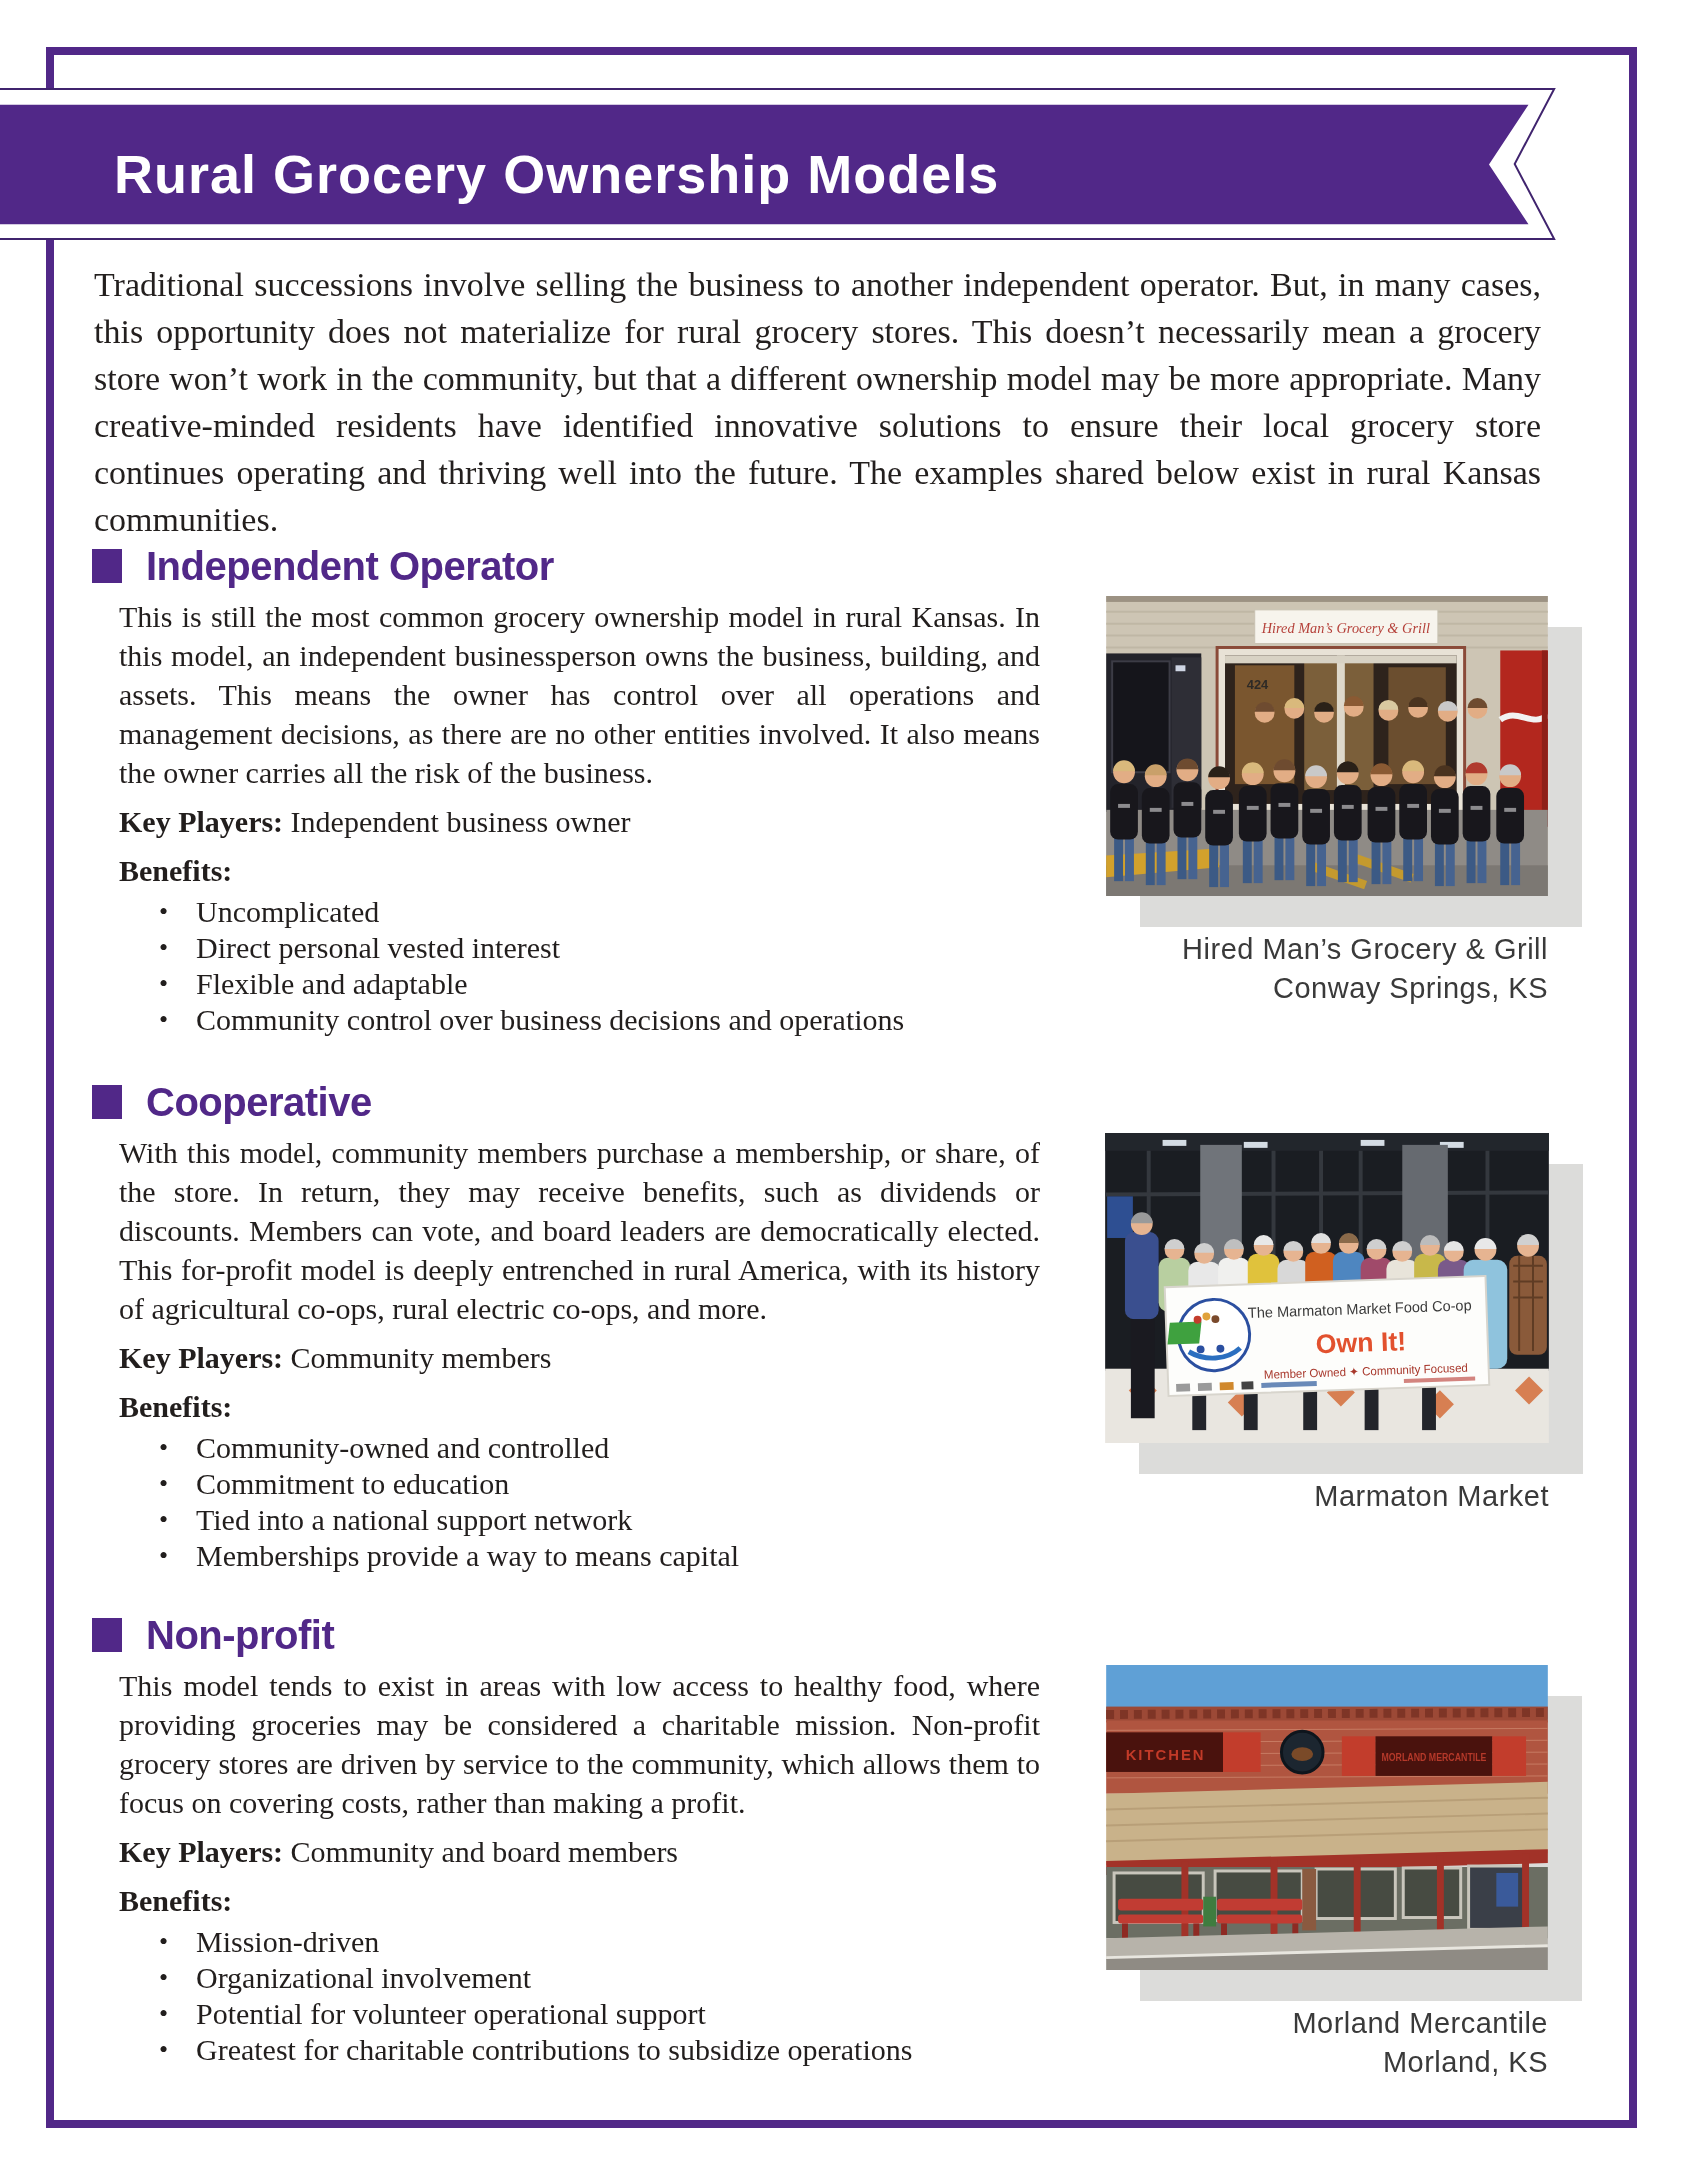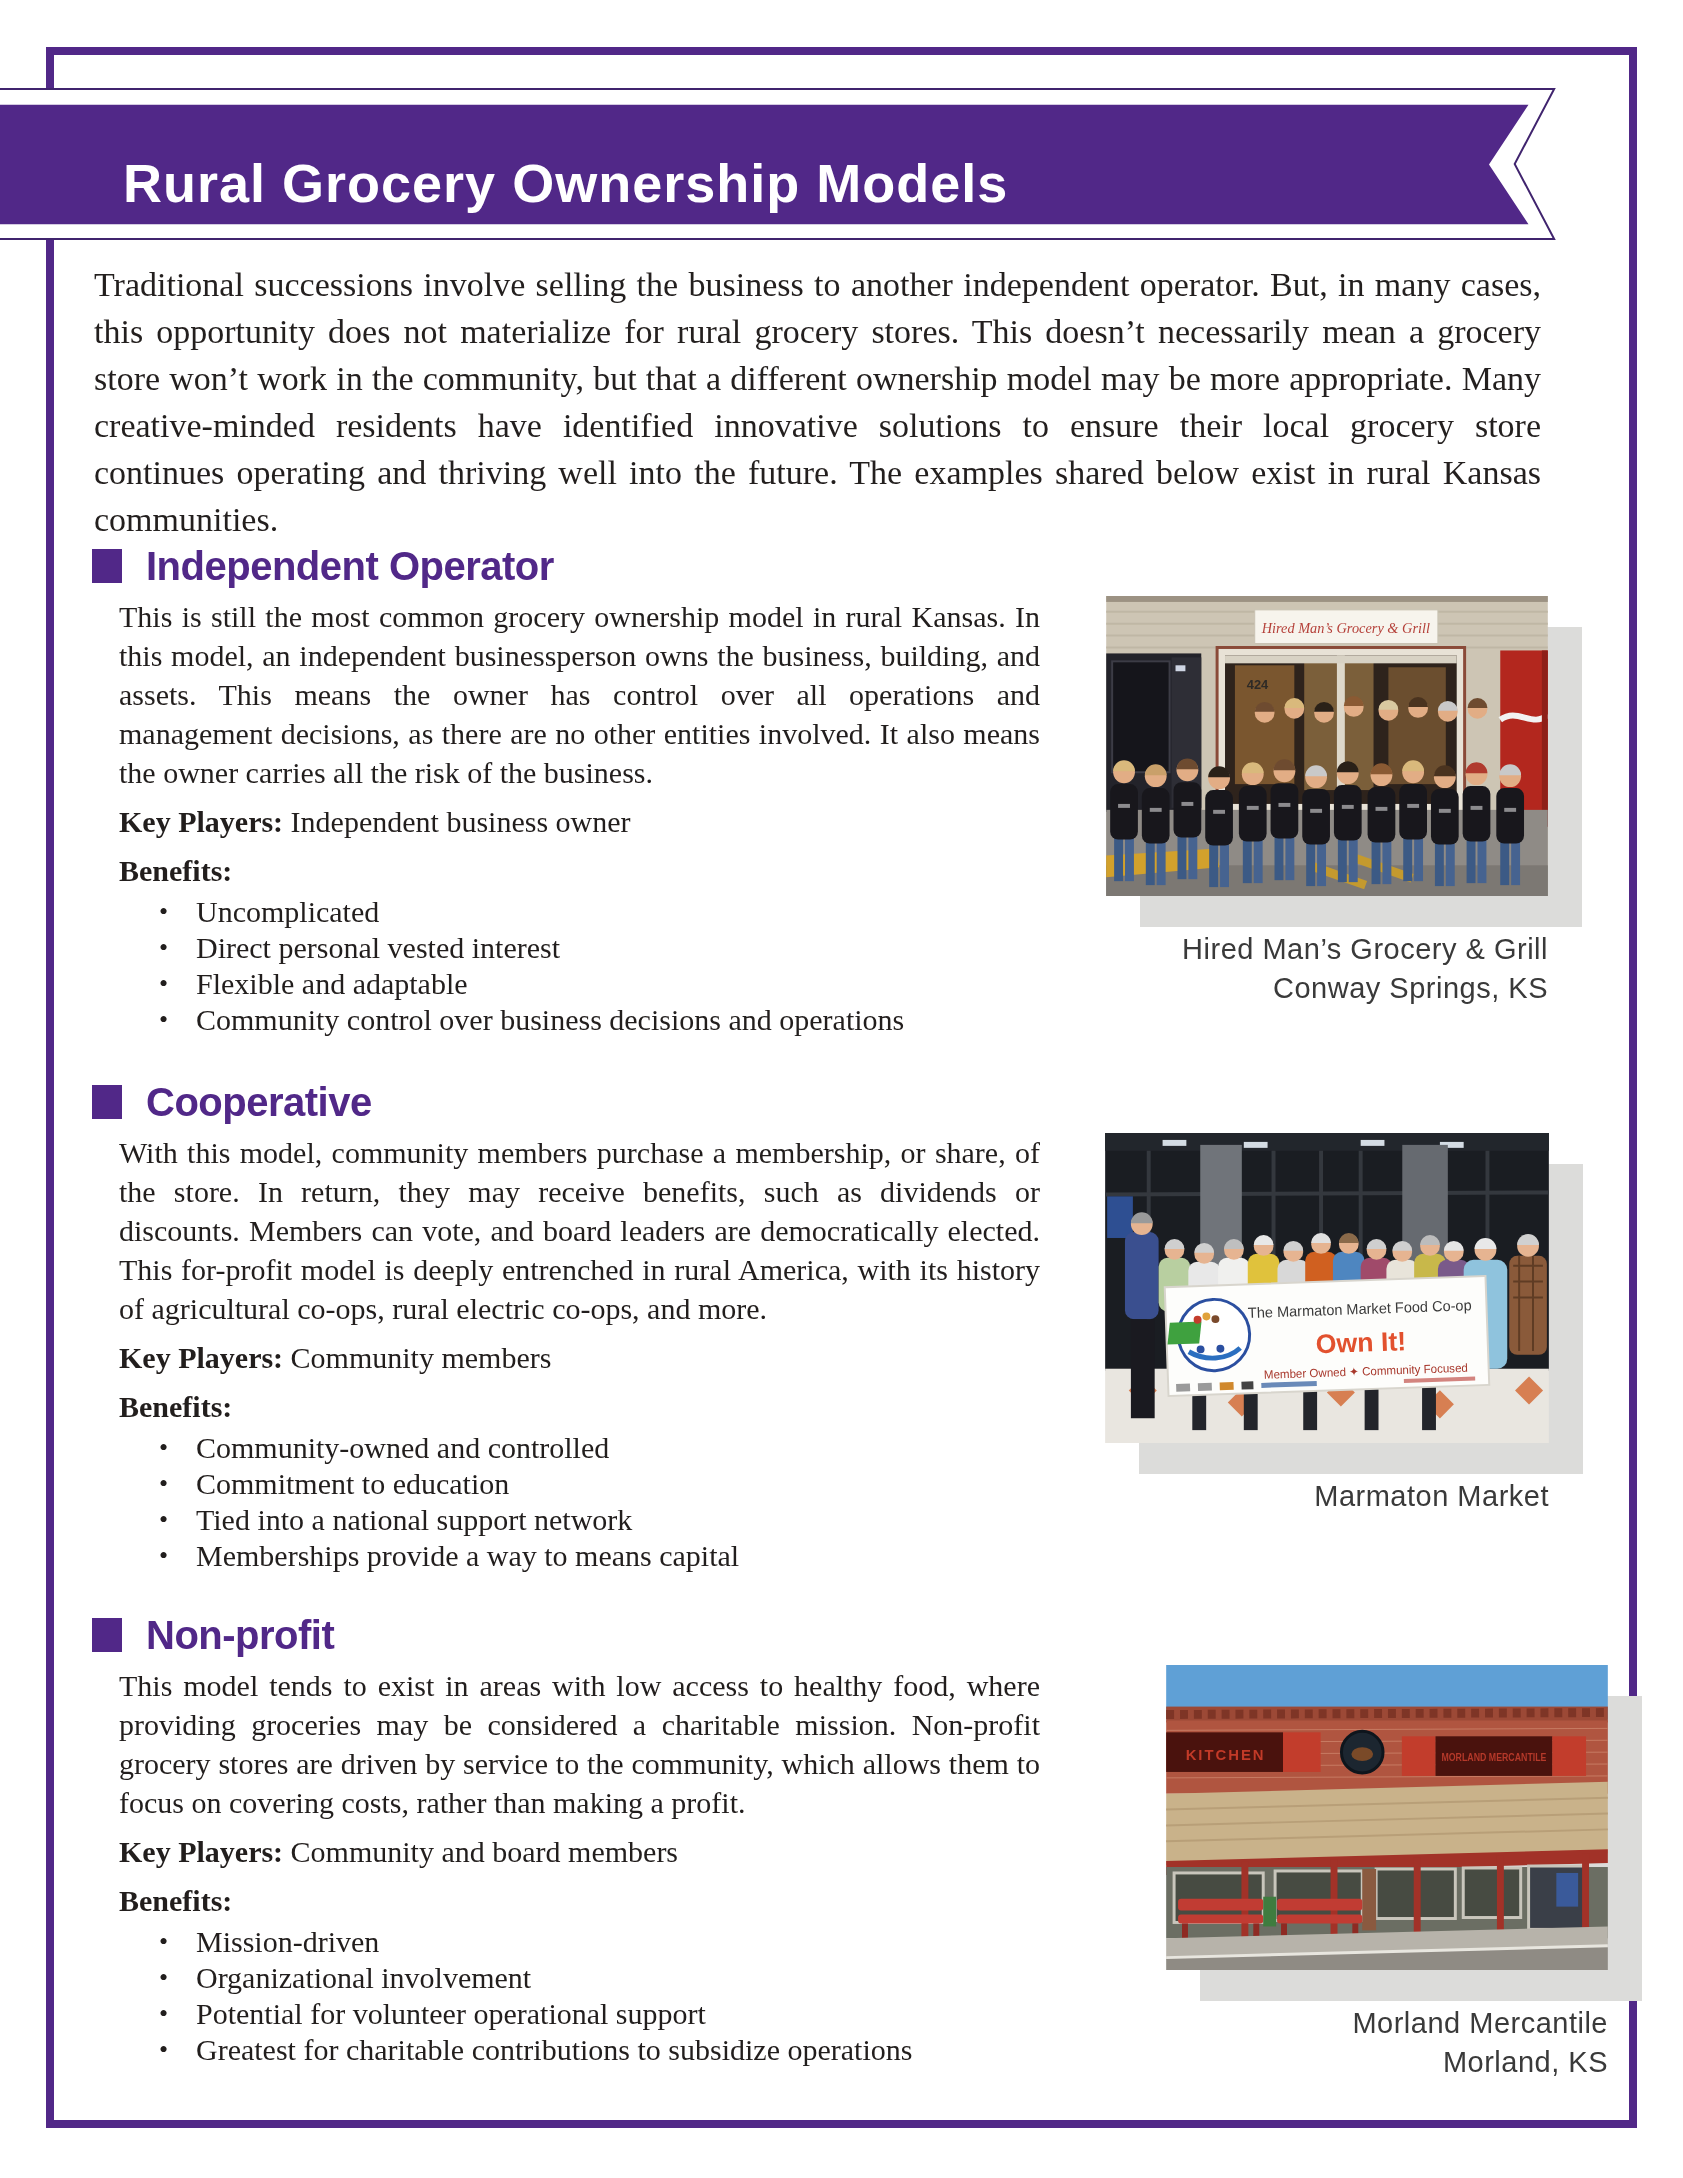--- a/index.html
+++ b/index.html
@@ -4,21 +4,21 @@
 <style>
   html,body { margin:0; padding:0; background:#ffffff; }
   .page { position:relative; width:1683px; height:2178px; background:#ffffff; overflow:hidden;
           font-family:"Liberation Serif", serif; }
 
   .frame { position:absolute; left:46px; top:47px; width:1591px; height:2081px;
            box-sizing:border-box; border:8px solid #512888; z-index:1; }
 
   .ribbon { position:absolute; left:0; top:87px; width:1574px; height:156px; z-index:3; }
   .ribbon svg { position:absolute; left:0; top:0; }
-  .ribbon h1 { position:absolute; left:107px; top:20px; height:119px; margin:16px;
+  .ribbon h1 { position:absolute; left:107px; top:20px; height:119px; margin:7px;
                display:flex; align-items:center; color:#ffffff;
                font-family:"Liberation Sans", sans-serif; font-weight:700; font-size:54px;
                letter-spacing:1px; white-space:nowrap; }
 
   .intro { position:absolute; left:94px; top:261px; width:1447px; margin:0; z-index:2;
            font-size:34px; line-height:47px; color:#231f1e; text-align:justify; }
 
   .model { position:absolute; left:92px; width:965px; z-index:2; color:#221e1d; }
   .model-1 { top:543px; } .model-2 { top:1079px; } .model-3 { top:1612px; }
   .heading { display:flex; align-items:flex-start; }
@@ -29,21 +29,21 @@
   .kp   { margin:10px 0 0 27px; font-size:30px; line-height:39px; }
   .kp b, .benefits-label { font-weight:700; }
   .benefits-label { margin:10px 0 0 27px; font-size:30px; line-height:39px; }
   ul.benefits { list-style:none; margin:4px 0 0 27px; padding:0; }
   ul.benefits li { position:relative; padding-left:77px; font-size:30px; line-height:36px; }
   ul.benefits li::before { content:"\2022"; position:absolute; left:40px; top:0; font-size:26px; }
 
   figure.photo { position:absolute; margin:0; z-index:2; }
   .photo-1 { left:1106px; top:596px;  width:442px; height:300px; }
   .photo-2 { left:1105px; top:1133px; width:444px; height:310px; }
-  .photo-3 { left:1166px; top:1665px; width:442px; height:305px; }
+  .photo-3 { left:1106px; top:1665px; width:442px; height:305px; }
   .photo .shadow { position:absolute; left:34px; top:31px; width:100%; height:100%; background:#dcdcda; }
   .photo svg.pic { position:absolute; left:0; top:0; display:block; }
   figcaption { position:absolute; top:calc(100% + 34px); right:0; width:693px; text-align:right;
                font-family:"Liberation Sans", sans-serif; font-size:29px; line-height:39px;
                color:#3a3a3a; letter-spacing:0.5px; }
 </style>
 </head>
 <body>
 
 <div class="page">

